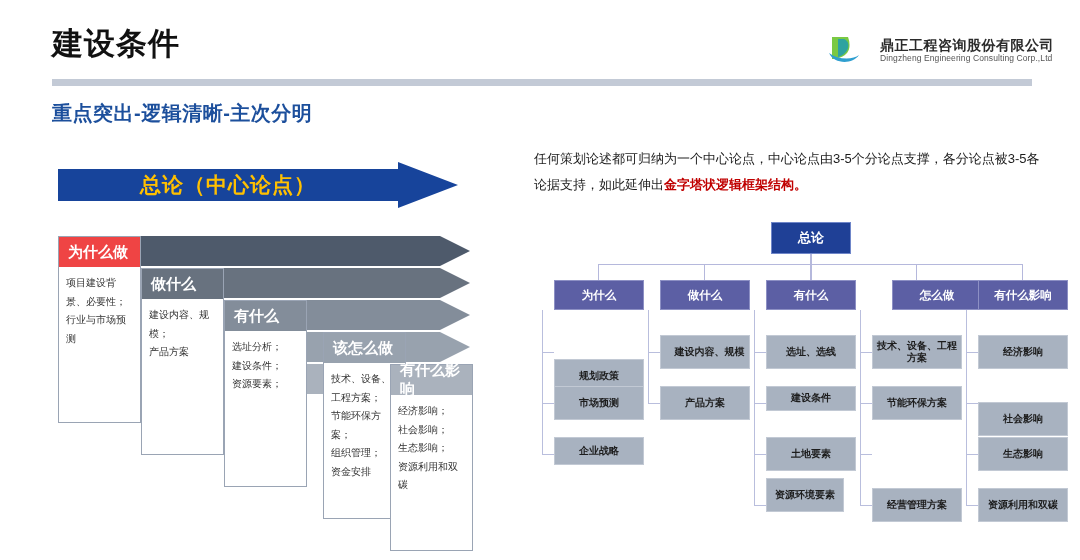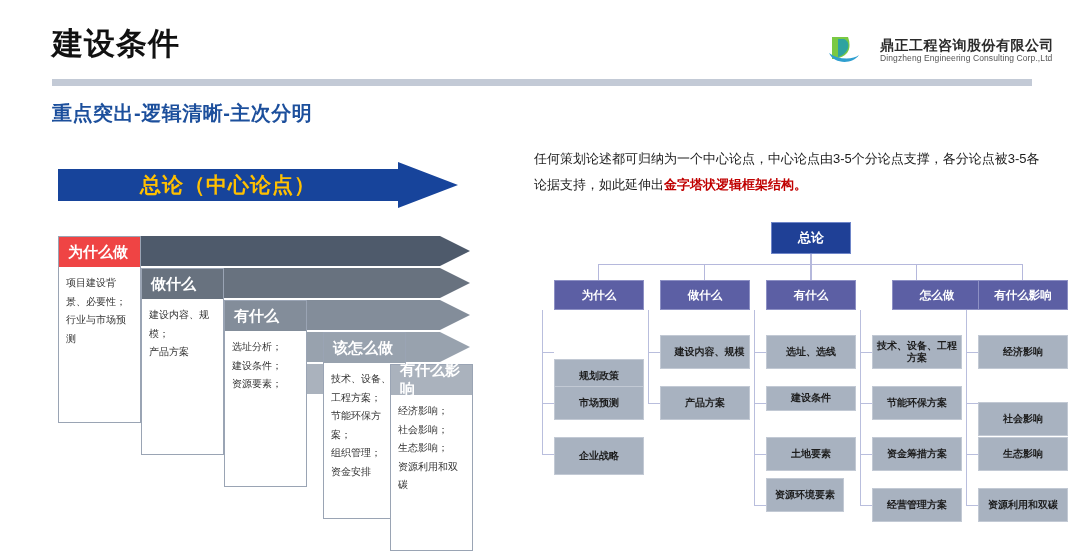--- a/index.html
+++ b/index.html
@@ -283,21 +283,21 @@
       <div class="tnode root" style="left: 237px; top: 0px; width: 80px; height: 32px;">总论</div>
       <div class="conn" style="left: 276px; top: 32px; width: 2px; height: 26px;"></div>
       <div class="conn" style="left: 65px; top: 42px; width: 424px; height: 1px;"></div>
       <div class="conn" style="left: 64px; top: 42px; width: 1px; height: 16px;"></div>
       <div class="tnode branch" style="left: 20px; top: 58px; width: 90px; height: 30px;">为什么</div>
       <div class="conn leafline" style="left: 8px; top: 88px; width: 1px; height: 144px;"></div>
       <div class="tnode leaf" style="left: 20px; top: 113px; width: 90px; height: 34px; margin-top: 24px;">规划政策</div>
       <div class="conn leafline" style="left: 8px; top: 130px; width: 12px; height: 1px;"></div>
       <div class="tnode leaf" style="left: 20px; top: 164px; width: 90px; height: 34px;">市场预测</div>
       <div class="conn leafline" style="left: 8px; top: 181px; width: 12px; height: 1px;"></div>
-      <div class="tnode leaf" style="left: 20px; top: 215px; width: 90px; height: 38px;">企业战略</div>
+      <div class="tnode leaf" style="left: 20px; top: 215px; width: 90px; height: 28px;">企业战略</div>
       <div class="conn leafline" style="left: 8px; top: 232px; width: 12px; height: 1px;"></div>
       <div class="conn" style="left: 170px; top: 42px; width: 1px; height: 16px;"></div>
       <div class="tnode branch" style="left: 126px; top: 58px; width: 90px; height: 30px;">做什么</div>
       <div class="conn leafline" style="left: 114px; top: 88px; width: 1px; height: 93px;"></div>
       <div class="tnode leaf" style="left: 126px; top: 113px; width: 90px; height: 34px; padding-left: 12px;">建设内容、规模</div>
       <div class="conn leafline" style="left: 114px; top: 130px; width: 12px; height: 1px;"></div>
       <div class="tnode leaf" style="left: 126px; top: 164px; width: 90px; height: 34px;">产品方案</div>
       <div class="conn leafline" style="left: 114px; top: 181px; width: 12px; height: 1px;"></div>
       <div class="conn" style="left: 276px; top: 42px; width: 1px; height: 16px;"></div>
       <div class="tnode branch" style="left: 232px; top: 58px; width: 90px; height: 30px;">有什么</div>
@@ -310,21 +310,20 @@
       <div class="conn leafline" style="left: 220px; top: 232px; width: 12px; height: 1px;"></div>
       <div class="tnode leaf" style="left: 232px; top: 256px; width: 78px; height: 34px;">资源环境要素</div>
       <div class="conn leafline" style="left: 220px; top: 283px; width: 12px; height: 1px;"></div>
       <div class="conn" style="left: 382px; top: 42px; width: 1px; height: 16px;"></div>
       <div class="tnode branch" style="left: 358px; top: 58px; width: 90px; height: 30px;">怎么做</div>
       <div class="conn leafline" style="left: 326px; top: 88px; width: 1px; height: 195px;"></div>
       <div class="tnode leaf" style="left: 338px; top: 113px; width: 90px; height: 34px;">技术、设备、工程方案</div>
       <div class="conn leafline" style="left: 326px; top: 130px; width: 12px; height: 1px;"></div>
       <div class="tnode leaf" style="left: 338px; top: 164px; width: 90px; height: 34px;">节能环保方案</div>
       <div class="conn leafline" style="left: 326px; top: 181px; width: 12px; height: 1px;"></div>
-      <div class="tnode leaf" style="left: 338px; top: 215px; width: 90px; height: 34px;">资金筹措方案</div>
       <div class="conn leafline" style="left: 326px; top: 232px; width: 12px; height: 1px;"></div>
       <div class="tnode leaf" style="left: 338px; top: 266px; width: 90px; height: 34px;">经营管理方案</div>
       <div class="conn leafline" style="left: 326px; top: 283px; width: 12px; height: 1px;"></div>
       <div class="conn" style="left: 488px; top: 42px; width: 1px; height: 16px;"></div>
       <div class="tnode branch" style="left: 444px; top: 58px; width: 90px; height: 30px;">有什么影响</div>
       <div class="conn leafline" style="left: 432px; top: 88px; width: 1px; height: 195px;"></div>
       <div class="tnode leaf" style="left: 444px; top: 113px; width: 90px; height: 34px;">经济影响</div>
       <div class="conn leafline" style="left: 432px; top: 130px; width: 12px; height: 1px;"></div>
       <div class="tnode leaf" style="left: 444px; top: 164px; width: 90px; height: 34px; margin-top: 16px;">社会影响</div>
       <div class="conn leafline" style="left: 432px; top: 181px; width: 12px; height: 1px;"></div>

